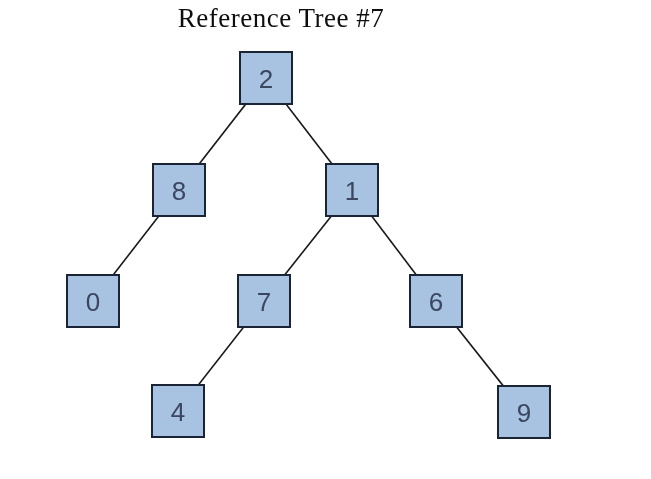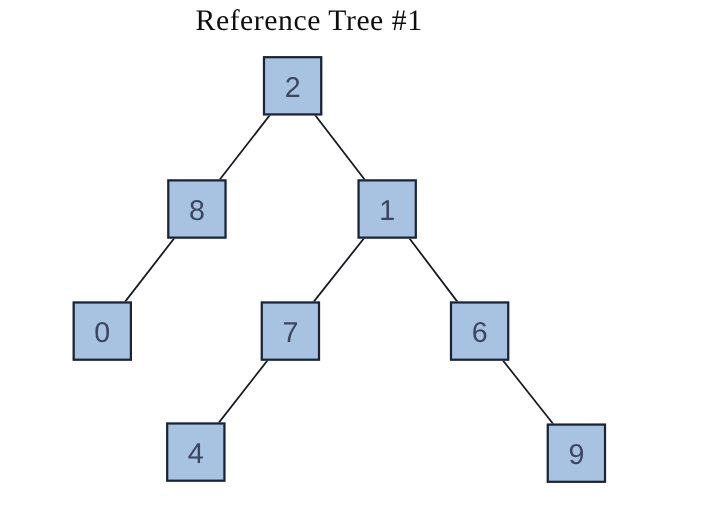--- a/index.html
+++ b/index.html
@@ -45,21 +45,21 @@
   }
   .node span {
     line-height: 1;
     transform: translateY(1px);
   }
 </style>
 </head>
 <body>
 
 <div class="canvas">
-  <div class="title">Reference Tree #1</div>
+  <div class="title">Reference Tree #7</div>
   <svg class="edges-layer" xmlns="http://www.w3.org/2000/svg" width="651" height="479">
       <line x1="266" y1="78" x2="179" y2="190" stroke="#15181d" stroke-width="1.6"></line>
       <line x1="266" y1="78" x2="352" y2="190" stroke="#15181d" stroke-width="1.6"></line>
       <line x1="179" y1="190" x2="93" y2="301" stroke="#15181d" stroke-width="1.6"></line>
       <line x1="352" y1="190" x2="264" y2="301" stroke="#15181d" stroke-width="1.6"></line>
       <line x1="352" y1="190" x2="436" y2="301" stroke="#15181d" stroke-width="1.6"></line>
       <line x1="264" y1="301" x2="178" y2="411" stroke="#15181d" stroke-width="1.6"></line>
       <line x1="436" y1="301" x2="524" y2="412" stroke="#15181d" stroke-width="1.6"></line>
     </svg>
   <div>

